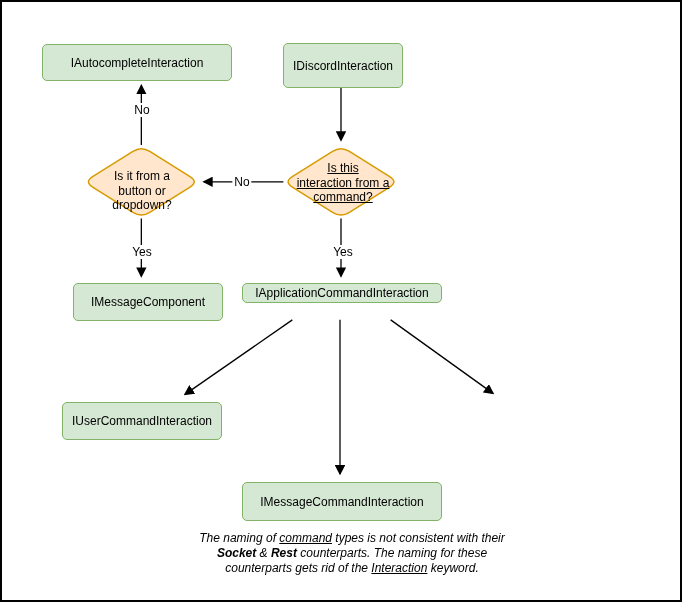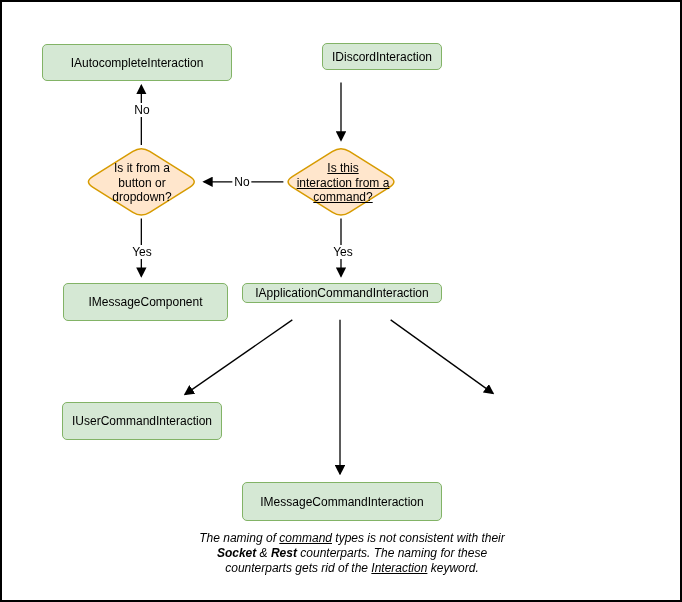--- a/index.html
+++ b/index.html
@@ -43,28 +43,28 @@
   .note {
     position:absolute; left:150px; top:529px; width:400px;
     text-align:center; font-size:12px; line-height:15px; color:#000;
   }
   .note .line { display:block;font-style:italic; }
   .note .b { font-weight:bold; }
   .note .u { text-decoration:underline; }
 
   
   #n-autocomplete      { left:40px;  top:42px;  width:190px; height:37px; }
-  #n-discord           { left:281px; top:41px;  width:120px; height:27px;margin-left:39px; }
-  #n-message-component { left:61px;  top:281px; width:165px; height:38px; }
+  #n-discord           { left:281px; top:41px;  width:120px; height:45px; }
+  #n-message-component { left:71px;  top:281px; width:150px; height:38px; }
   #n-app-command       { left:240px; top:281px; width:200px; height:20px; }
   #n-user-command      { left:60px;  top:400px; width:160px; height:38px; }
   #n-slash-command     { left:460px; top:400px; width:162px; height:38px; }
   #n-message-command   { left:240px; top:480px; width:200px; height:39px; }
 
-  #d-button-label  { left:82px;  top:145px; width:116px; height:72px;align-items:center; }
+  #d-button-label  { left:82px;  top:153px; width:116px; height:72px;align-items:center; }
   #d-command-label { left:283px; top:145px; width:116px; height:72px;text-decoration:underline; }
 
   #lbl-no-up    { left:140px; top:108px; }
   #lbl-no-left  { left:240px; top:180px; }
   #lbl-yes-left { left:140px; top:250px; }
   #lbl-yes-right{ left:341px; top:250px; }
 </style>
 </head>
 <body>
 

